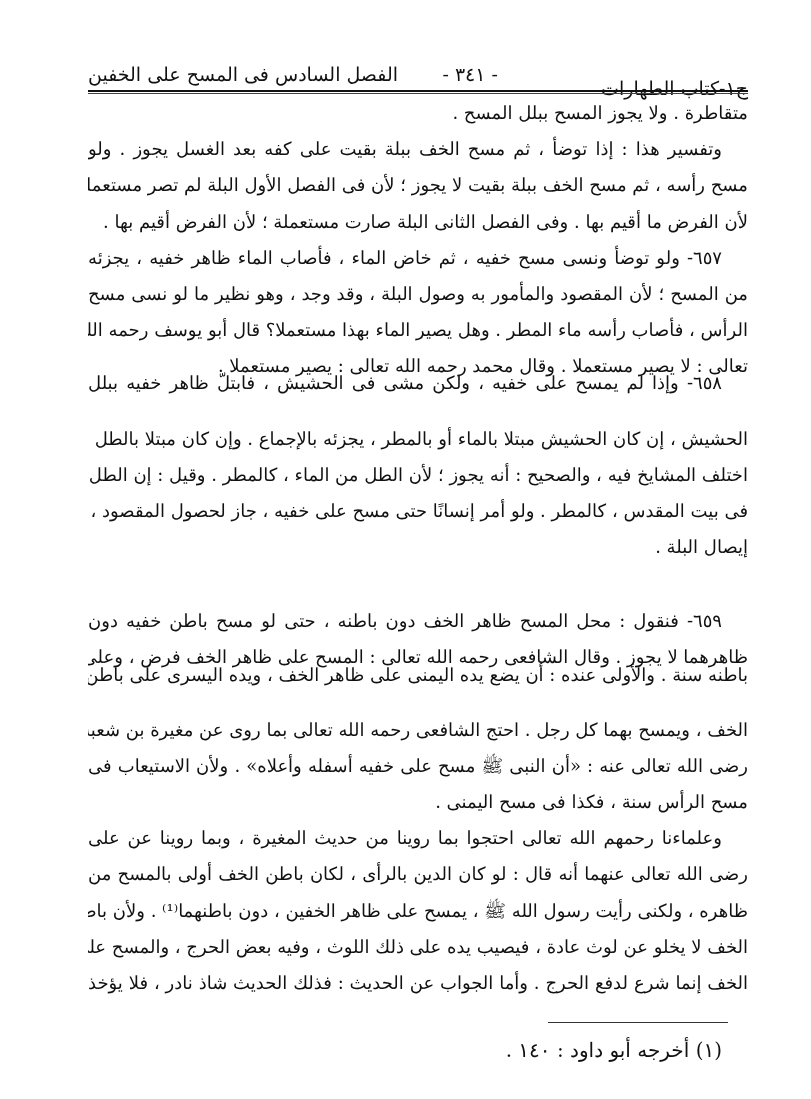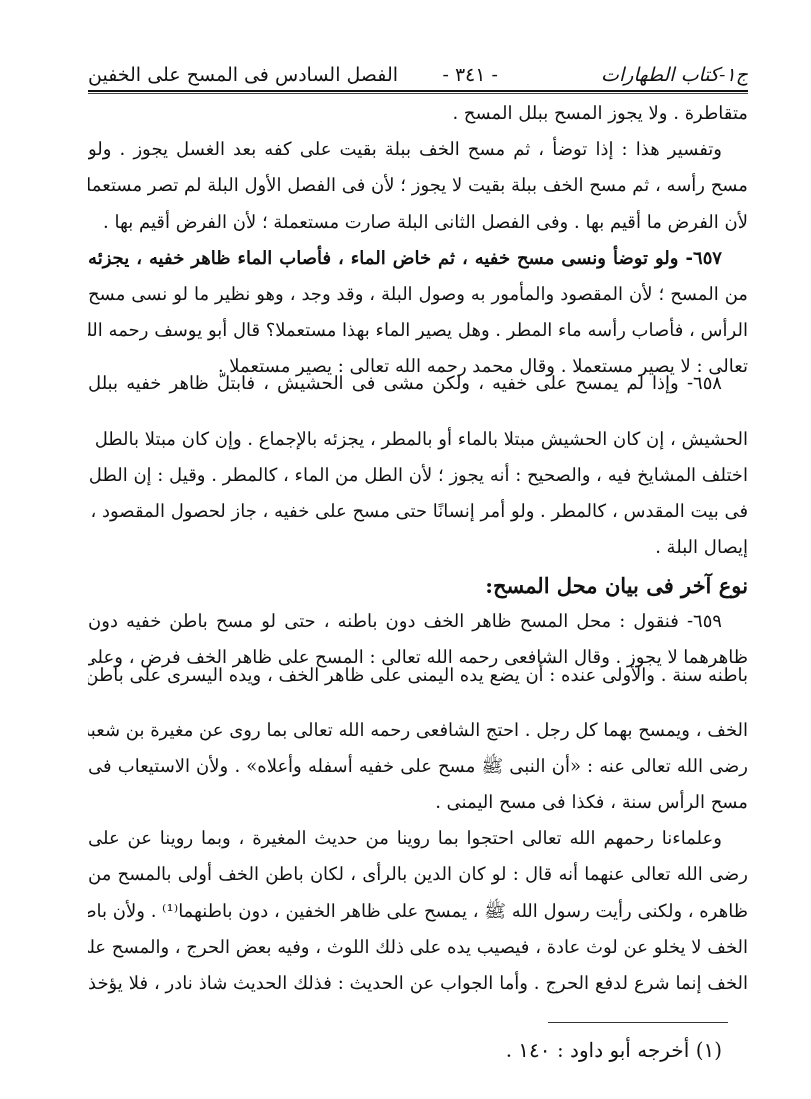--- a/index.html
+++ b/index.html
@@ -24,21 +24,21 @@
     .header {
       position: absolute;
       left: 88px;
       width: 660px;
       top: 60px;
       height: 28px;
       font-size: 19px;
       line-height: 28px;
       direction: rtl;
     }
-    .header .h-right { position: absolute; right: 0; top: 0; white-space: nowrap; font-style: italic; }
+    .header .h-right { position: absolute; right: 0; top: 14px; white-space: nowrap; }
     .header .h-center { position: absolute; right: 250px; top: 0; white-space: nowrap; }
     .header .h-left { position: absolute; left: 0; top: 0; white-space: nowrap; }
     .header-rule {
       position: absolute;
       left: 88px;
       width: 660px;
       top: 90px;
       height: 0;
       border-top: 2px solid #111;
     }
@@ -114,32 +114,31 @@
     <span class="h-left">الفصل السادس فى المسح على الخفين</span>
   </div>
   <div class="header-rule"></div>
   <div class="header-rule2"></div>
 
   <div id="body-lines-1">
       <div class="line last" style="top: 96px;">متقاطرة . ولا يجوز المسح ببلل المسح .</div>
       <div class="line indent" style="top: 132.2px;">وتفسير هذا : إذا توضأ ، ثم مسح الخف ببلة بقيت على كفه بعد الغسل يجوز . ولو</div>
       <div class="line" style="top: 168.4px;">مسح رأسه ، ثم مسح الخف ببلة بقيت لا يجوز ؛ لأن فى الفصل الأول البلة لم تصر مستعملة ؛</div>
       <div class="line last" style="top: 204.6px;">لأن الفرض ما أقيم بها . وفى الفصل الثانى البلة صارت مستعملة ؛ لأن الفرض أقيم بها .</div>
-      <div class="line indent" style="top: 240.8px; font-weight: bold;">٦٥٧- ولو توضأ ونسى مسح خفيه ، ثم خاض الماء ، فأصاب الماء ظاهر خفيه ، يجزئه</div>
+      <div class="line indent" style="top: 240.8px;">٦٥٧- ولو توضأ ونسى مسح خفيه ، ثم خاض الماء ، فأصاب الماء ظاهر خفيه ، يجزئه</div>
       <div class="line" style="top: 277px;">من المسح ؛ لأن المقصود والمأمور به وصول البلة ، وقد وجد ، وهو نظير ما لو نسى مسح</div>
       <div class="line" style="top: 313.2px;">الرأس ، فأصاب رأسه ماء المطر . وهل يصير الماء بهذا مستعملا؟ قال أبو يوسف رحمه الله</div>
       <div class="line last" style="top: 349.4px;">تعالى : لا يصير مستعملا . وقال محمد رحمه الله تعالى : يصير مستعملا .</div>
       <div class="line indent" style="top: 366px;">٦٥٨- وإذا لم يمسح على خفيه ، ولكن مشى فى الحشيش ، فابتلّ ظاهر خفيه ببلل</div>
       <div class="line" style="top: 421.8px;">الحشيش ، إن كان الحشيش مبتلا بالماء أو بالمطر ، يجزئه بالإجماع . وإن كان مبتلا بالطل ،</div>
       <div class="line" style="top: 458px;">اختلف المشايخ فيه ، والصحيح : أنه يجوز ؛ لأن الطل من الماء ، كالمطر . وقيل : إن الطل يسيل</div>
       <div class="line" style="top: 494.2px;">فى بيت المقدس ، كالمطر . ولو أمر إنسانًا حتى مسح على خفيه ، جاز لحصول المقصود ، وهو</div>
       <div class="line last" style="top: 530.4px;">إيصال البلة .</div>
     </div>
 
-  <div class="heading" id="section-heading" style="top:568px;">نوع آخر فى بيان محل المسح:</div>
 
   <div id="body-lines-2">
       <div class="line indent" style="top: 604px;">٦٥٩- فنقول : محل المسح ظاهر الخف دون باطنه ، حتى لو مسح باطن خفيه دون</div>
       <div class="line" style="top: 640.2px;">ظاهرهما لا يجوز . وقال الشافعى رحمه الله تعالى : المسح على ظاهر الخف فرض ، وعلى</div>
       <div class="line" style="top: 658px;">باطنه سنة . والأولى عنده : أن يضع يده اليمنى على ظاهر الخف ، ويده اليسرى على باطن</div>
       <div class="line" style="top: 712.6px;">الخف ، ويمسح بهما كل رجل . احتج الشافعى رحمه الله تعالى بما روى عن مغيرة بن شعبة</div>
       <div class="line" style="top: 748.8px;">رضى الله تعالى عنه : «أن النبى ﷺ مسح على خفيه أسفله وأعلاه» . ولأن الاستيعاب فى</div>
       <div class="line last" style="top: 785px;">مسح الرأس سنة ، فكذا فى مسح اليمنى .</div>
       <div class="line indent" style="top: 821.2px;">وعلماءنا رحمهم الله تعالى احتجوا بما روينا من حديث المغيرة ، وبما روينا عن على</div>
       <div class="line" style="top: 857.4px;">رضى الله تعالى عنهما أنه قال : لو كان الدين بالرأى ، لكان باطن الخف أولى بالمسح من</div>

